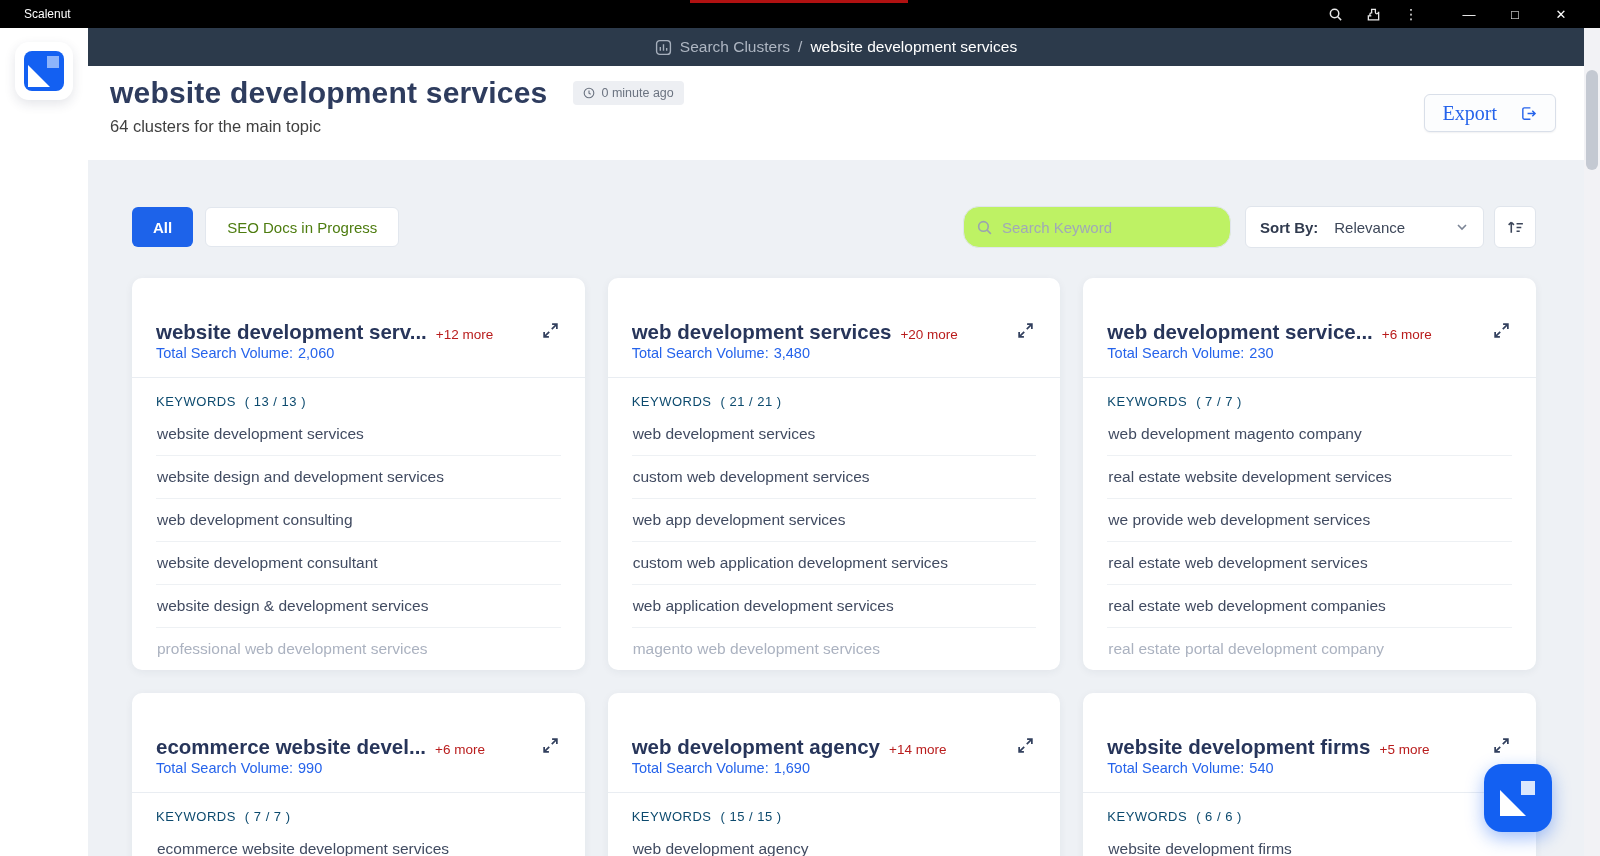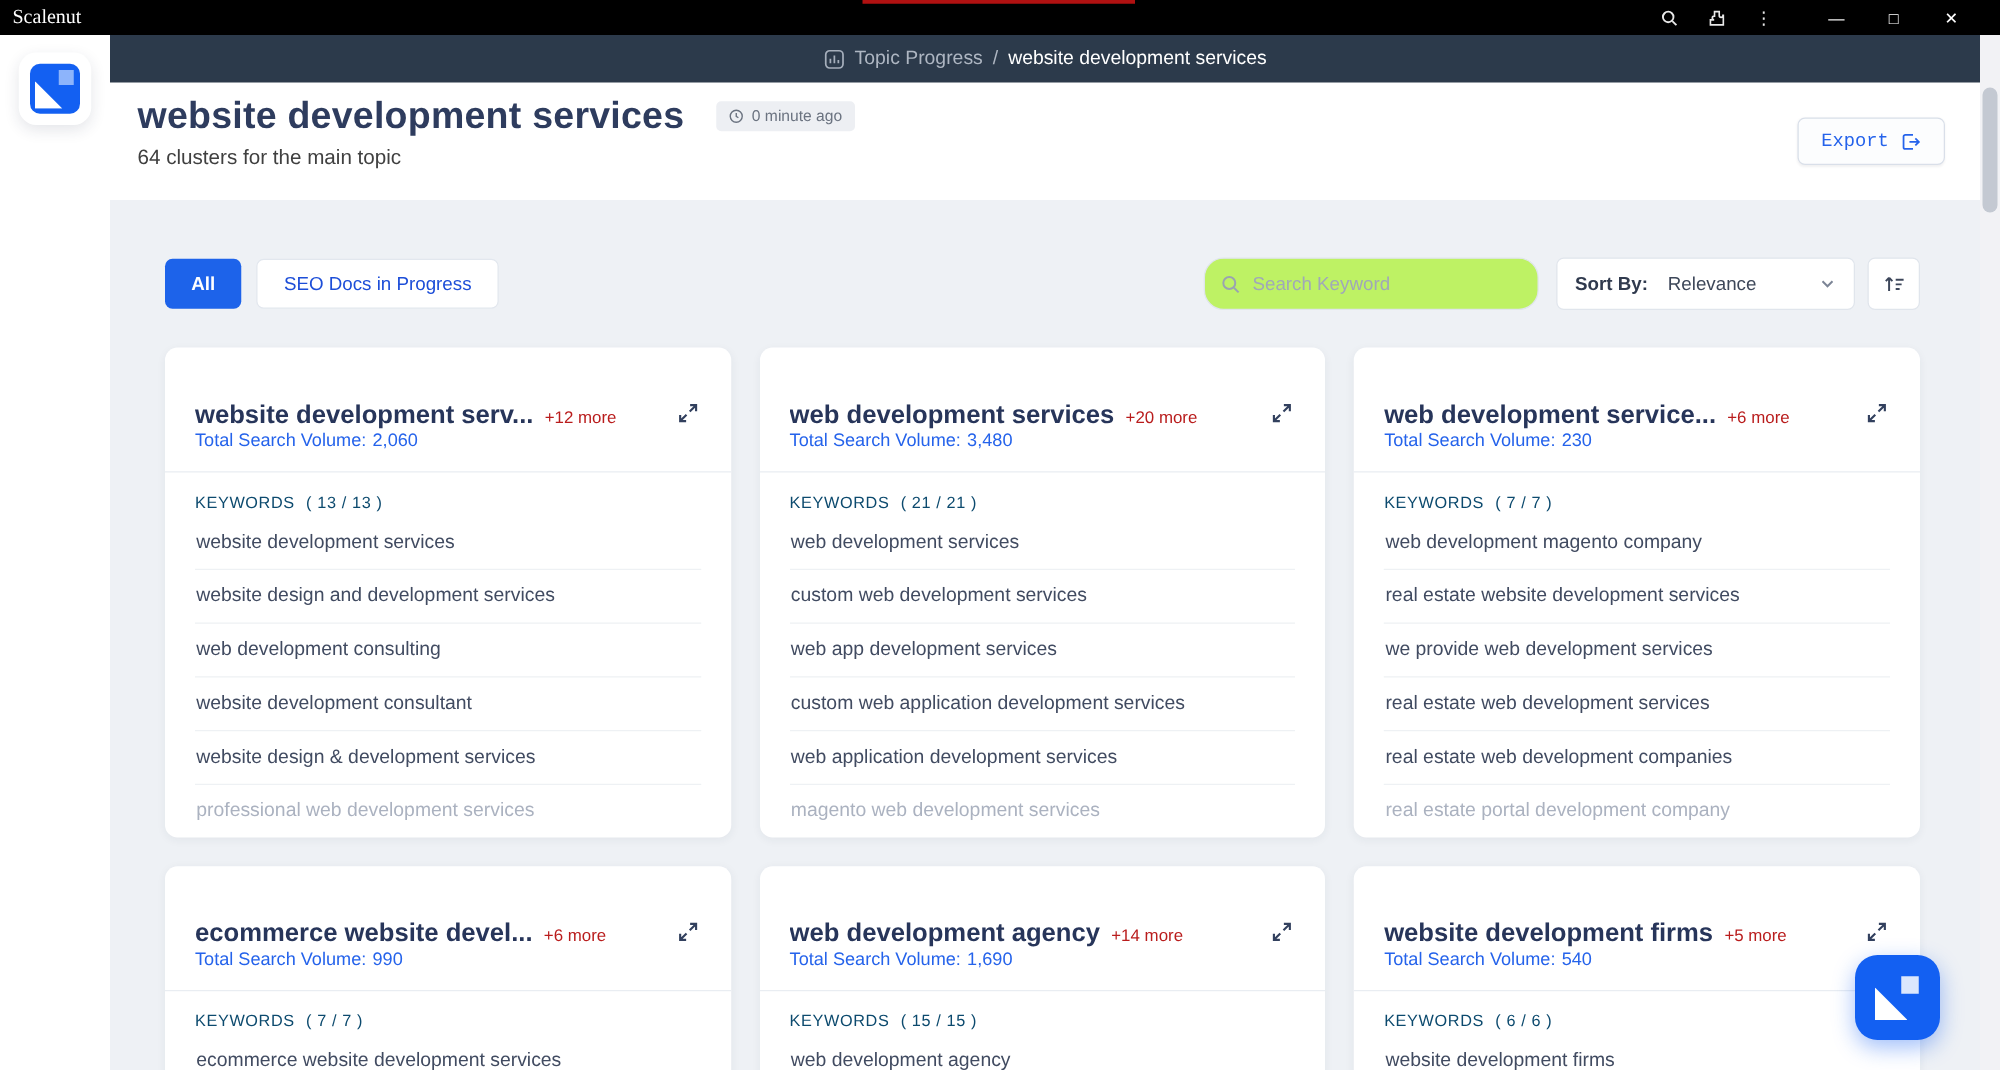--- a/index.html
+++ b/index.html
@@ -2,21 +2,21 @@
 <html><head>
 <meta charset="utf-8">
 <style>
   * { margin:0; padding:0; box-sizing:border-box; }
   html,body { width:1600px; height:856px; overflow:hidden; }
   body { font-family:"Liberation Sans", sans-serif; background:#ffffff; position:relative; }
 
   
   .titlebar { position:absolute; top:0; left:0; right:0; height:28px; background:#000; color:#fff;
     display:flex; align-items:center; z-index:50; }
-  .app-name { margin-left:10px; font-size:16px; color:#fff;font-family:Liberation Serif, serif; }
+  .app-name { margin-left:24px; font-size:12px; color:#fff; }
   .loading-strip { position:absolute; left:690px; top:0; width:218px; height:3px; background:#b01111; }
   .titlebar-right { margin-left:auto; display:flex; align-items:center; padding-right:16px; }
   .tb-icon { width:38px; height:28px; display:flex; align-items:center; justify-content:center;
     color:#e8e8e8; font-size:14px; cursor:pointer; background:none; border:none; }
   .tb-icon svg { display:block; }
   .win-group { margin-left:16px; display:flex; }
   .win-btn { width:46px; height:28px; display:flex; align-items:center; justify-content:center;
     color:#fff; font-size:13px; background:none; border:none; cursor:pointer; }
 
   
@@ -38,30 +38,30 @@
   .crumb-current { color:#ffffff; }
 
   
   .page-header { position:absolute; left:88px; right:16px; top:66px; height:94px; background:#fff; z-index:20; }
   .ph-top { display:flex; align-items:center; padding:10px 0 0 22px; }
   .page-title { font-size:30px; font-weight:700; color:#2e3c5e; letter-spacing:.2px; }
   .timestamp { margin-left:26px; background:#edeff3; border-radius:4px; padding:5px 10px;
     font-size:12.5px; color:#6b7380; display:flex; align-items:center; gap:6px; }
   .page-subtitle { padding:7px 0 0 22px; font-size:16.5px; color:#404040; cursor:pointer; }
   .export-btn { position:absolute; right:28px; top:28px; height:38px; padding:0 18px; background:#fcfdfe;
-    border:1px solid #d9dfe9; border-radius:6px; color:#2563eb; font-size:15px; font-family:Liberation Mono, monospace;
-    display:flex; align-items:center; gap:9px; cursor:pointer; box-shadow:0 1px 2px rgba(16,24,40,.06); }
+    border:1px solid #d9dfe9; border-radius:6px; color:#2563eb; font-size:20px; font-family:Liberation Serif, serif;
+    display:flex; align-items:center; gap:23px; cursor:pointer; box-shadow:0 1px 2px rgba(16,24,40,.06); }
 
   
   .content { position:absolute; left:88px; right:16px; top:160px; bottom:0; background:#eef1f5; overflow:hidden; }
   .toolbar { margin:46px 48px 0 44px; display:flex; align-items:center; }
   .tabs { display:flex; gap:12px; }
   .tab { height:40px; padding:0 21px; border-radius:6px; font-size:15px; font-family:inherit; cursor:pointer; }
   .tab.active { background:#1d63ea; color:#fff; border:none; font-weight:600; }
-  .tab.inactive { background:#fff; color:#1d4ed8; border:1px solid #e2e7ee; font-weight:500; }
+  .tab.inactive { background:#fff; color:#4d7c0f; border:1px solid #e2e7ee; font-weight:500; }
   .toolbar-spacer { flex:1; }
   .search-box { width:268px; height:42px; background:#bef264; border:1px solid #e0e5ec; border-radius:16px;
     display:flex; align-items:center; padding:0 12px; gap:9px; }
   .search-box input { border:none; outline:none; flex:1; font-size:15px; font-family:inherit; color:#3d4759; background:transparent; }
   .search-box input::placeholder { color:#a0a8b8; }
   .sort-box { margin-left:14px; width:239px; height:42px; background:#fff; border:1px solid #e0e5ec; border-radius:6px;
     display:flex; align-items:center; padding:0 14px; cursor:pointer; }
   .sort-label { font-size:15px; font-weight:700; color:#303a4e; }
   .sort-value { margin-left:auto; margin-right:34px; font-size:15px; color:#3d4759; }
   .sort-chevron { margin-left:auto; display:flex; align-items:center; }
@@ -135,21 +135,21 @@
 </aside>
 
 <nav class="nav-header">
   <div class="breadcrumb">
     <span class="crumb-icon">
       <svg width="17" height="17" viewBox="0 0 16 16" fill="none" stroke="#a6afbc" stroke-width="1.3">
         <rect x="1.5" y="1.5" width="13" height="13" rx="3"></rect>
         <path d="M5 11V7.5M8 11V5M11 11V8.5"></path>
       </svg>
     </span>
-    <span class="crumb-section">Topic Progress</span>
+    <span class="crumb-section">Search Clusters</span>
     <span class="crumb-sep">/</span>
     <span class="crumb-current">website development services</span>
   </div>
 </nav>
 
 <section class="page-header">
   <div class="ph-top">
     <h1 class="page-title">website development services</h1>
     <span class="timestamp">
       <svg width="12" height="12" viewBox="0 0 14 14" fill="none" stroke="#6b7380" stroke-width="1.3">

